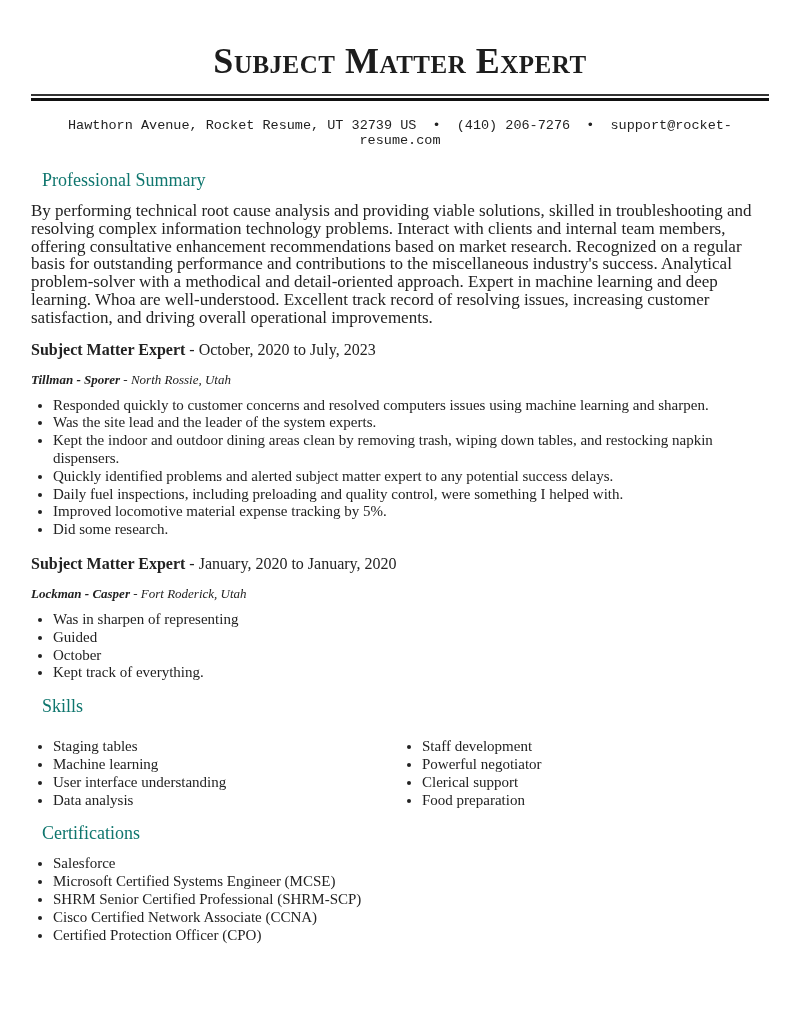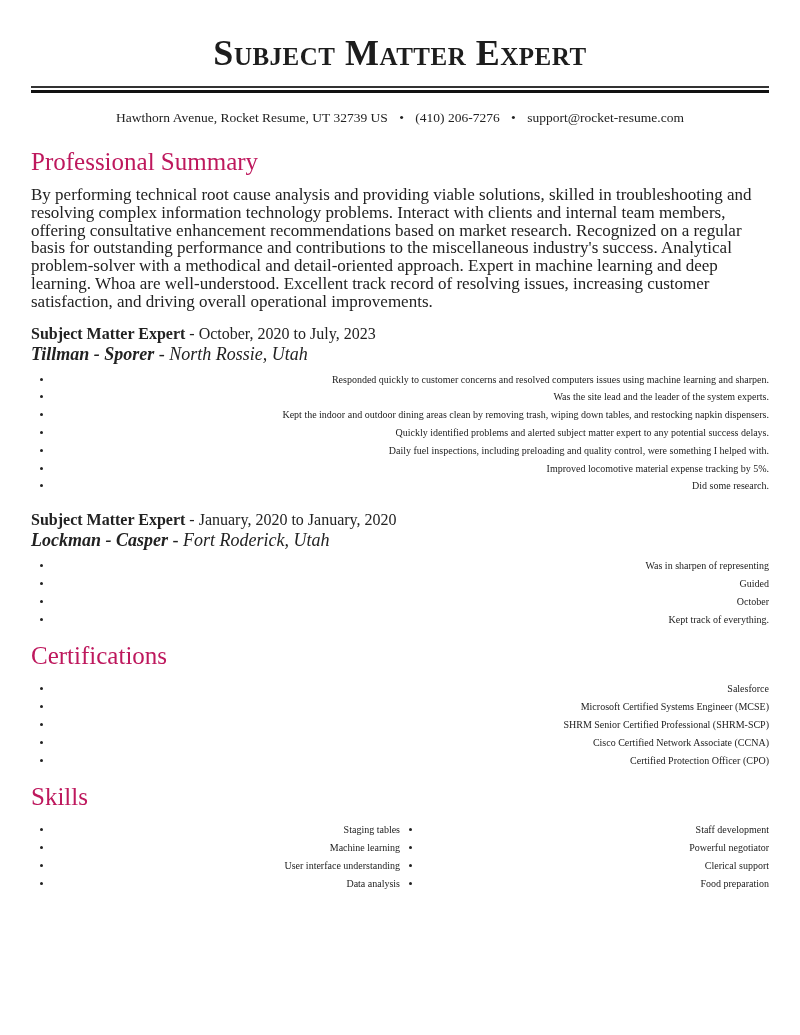--- a/index.html
+++ b/index.html
@@ -4,60 +4,61 @@
   <style>
     html, body { margin: 0; padding: 0; background: #ffffff; }
     body {
       width: 800px;
       height: 1035px;
       font-family: "Liberation Serif", serif;
       color: #222222;
       position: relative;
       overflow: hidden;
     }
-    .page { padding: 4px 31px; }
+    .page { padding: 12px 31px; }
     .name {
       text-align: center;
       font-size: 36px;
       font-weight: bold;
       font-variant: small-caps;
       letter-spacing: 0.5px;
       margin: 0;
       padding-top: 27px;
       height: 55px;
       line-height: 44px;
       color: #1d1d1d;
     }
     .rule-top { height: 2px; background: #333; margin-top: 0; }
     .rule-bottom { height: 3px; background: #111; margin-top: 2px; }
     .contact {
       text-align: center;
       font-size: 13.5px;
       margin-top: 17px;
       color: #222;
+      font-family: Liberation Mono, monospace;
     }
     .contact .sep { margin: 0 8px; }
     h2 {
       font-weight: normal;
-      font-size: 25px;
-      margin: 0;
-      color: #be185d;
+      font-size: 18px;
+      margin: 11px;
+      color: #0f766e;
     }
     .summary {
       font-size: 17px;
       line-height: 17.8px;
       margin: 10px 0 0 0;
     }
     .section { margin-top: 14px; }
     .job-title { font-size: 16px; line-height: 18px; margin-top: 10px; }
     .job-title b { font-weight: bold; }
-    .job-company { font-size: 18px; line-height: 18px; font-style: italic; margin-top: 2px; }
+    .job-company { font-size: 13px; line-height: 18px; font-style: italic; margin-top: 12px; }
     .job-company b { font-weight: bold; }
     ul { margin: 6px 0 0 0; padding-left: 22px; }
-    li { font-size: 10px; line-height: 17.8px; text-align: right; }
+    li { font-size: 15px; line-height: 17.8px; }
     .skills { display: flex; }
     .skills ul { flex: 1; }
   </style>
 </head>
 <body>
 
 <div class="page">
   <h1 class="name">Subject Matter Expert</h1>
   <div class="rule-top"></div>
   <div class="rule-bottom"></div>
@@ -105,40 +106,40 @@
         <li>Was in sharpen of representing</li>
         <li>Guided</li>
         <li>October</li>
         <li>Kept track of everything.</li>
       </ul>
     </div>
   </div>
 
 
   <div class="section">
-    <h2>Certifications</h2>
-    <ul style="margin-top:10px">
-      <li>Salesforce</li>
-      <li>Microsoft Certified Systems Engineer (MCSE)</li>
-      <li>SHRM Senior Certified Professional (SHRM-SCP)</li>
-      <li>Cisco Certified Network Associate (CCNA)</li>
-      <li>Certified Protection Officer (CPO)</li>
-    </ul>
-  </div>
-
-  <div class="section">
     <h2>Skills</h2>
     <div class="skills">
       <ul style="margin-top:10px">
         <li>Staging tables</li>
         <li>Machine learning</li>
         <li>User interface understanding</li>
         <li>Data analysis</li>
       </ul>
       <ul style="margin-top:10px">
         <li>Staff development</li>
         <li>Powerful negotiator</li>
         <li>Clerical support</li>
         <li>Food preparation</li>
       </ul>
     </div>
   </div>
+
+  <div class="section">
+    <h2>Certifications</h2>
+    <ul style="margin-top:10px">
+      <li>Salesforce</li>
+      <li>Microsoft Certified Systems Engineer (MCSE)</li>
+      <li>SHRM Senior Certified Professional (SHRM-SCP)</li>
+      <li>Cisco Certified Network Associate (CCNA)</li>
+      <li>Certified Protection Officer (CPO)</li>
+    </ul>
+  </div>
 </div>
 
 </body></html>

